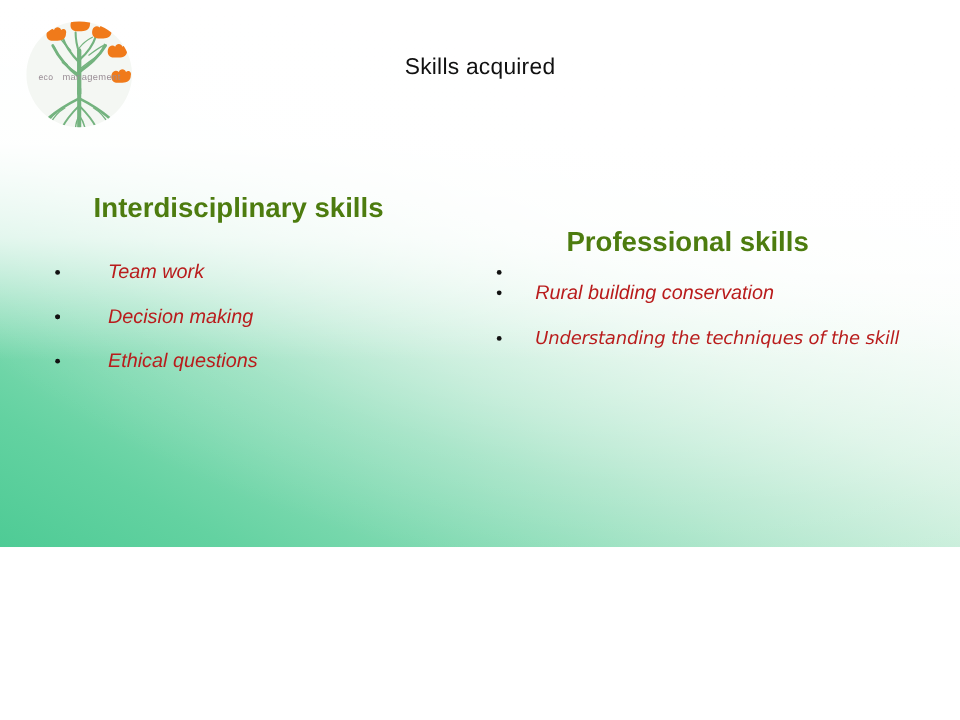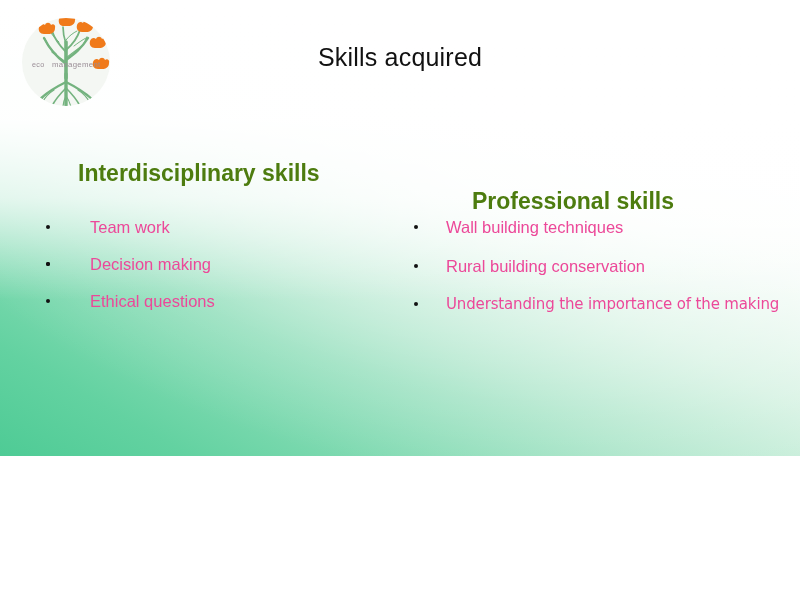--- a/index.html
+++ b/index.html
@@ -72,21 +72,21 @@
   }
   #logo svg { display: block; width: 104px; height: 96px; }
 
   
   #title {
     position: absolute;
     left: 0;
     top: 42px;
     width: 800px;
     text-align: center;
-    font-size: 25px;
+    font-size: 19px;
     line-height: 30px;
     color: #111111;
     font-family: "Liberation Sans", sans-serif;
     font-weight: normal;
     letter-spacing: 0.2px;
   }
 
   
   .col-head {
     position: absolute;
@@ -106,24 +106,25 @@
     padding: 0;
     list-style: none;
   }
   #list-left  { left: 38px;  top: 216px; width: 330px; }
   #list-right { left: 408px; top: 216px; width: 372px; }
 
   .bullet-item {
     position: relative;
     display: block;
     padding-left: 52px;
-    color: #ec4899;
+    color: #b91c1c;
     font-size: 16.5px;
     line-height: 22px;
     font-family: "Liberation Sans", sans-serif;
+    font-style: italic;
   }
   #list-left .bullet-item  { margin-bottom: 15px; }
   #list-right .bullet-item { margin-bottom: 17px; }
 
   .bullet-dot {
     position: absolute;
     left: 8px;
     top: 9px;
     width: 4px;
     height: 4px;
@@ -233,25 +234,24 @@
       <span class="bullet-dot"></span>
       <span class="bullet-text">Ethical questions</span>
     </li>
   </ul>
 
   <div class="col-head" id="head-right">Professional skills</div>
 
   <ul class="bullet-list" id="list-right">
     <li class="bullet-item">
       <span class="bullet-dot"></span>
-      <span class="bullet-text">Wall building techniques</span>
     </li>
     <li class="bullet-item">
       <span class="bullet-dot"></span>
       <span class="bullet-text">Rural building conservation</span>
     </li>
     <li class="bullet-item alt-face">
       <span class="bullet-dot"></span>
-      <span class="bullet-text">Understanding the importance of the making</span>
+      <span class="bullet-text">Understanding the techniques of the skill</span>
     </li>
   </ul>
 
 </div>
 
 </body></html>

